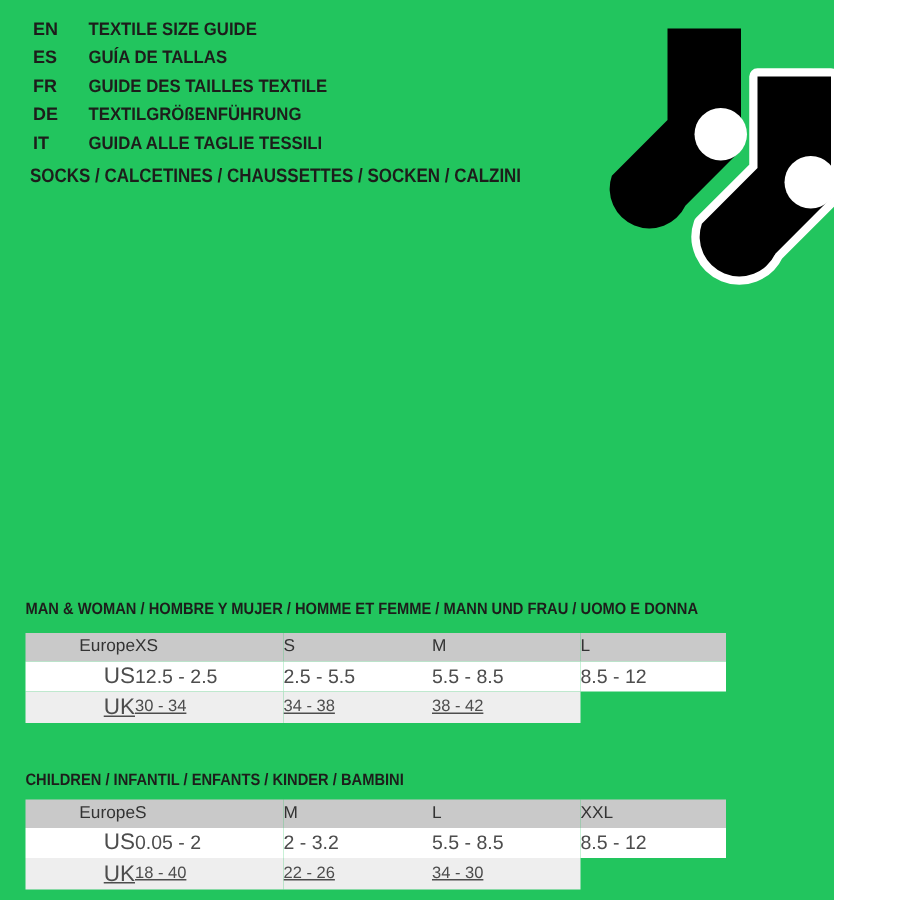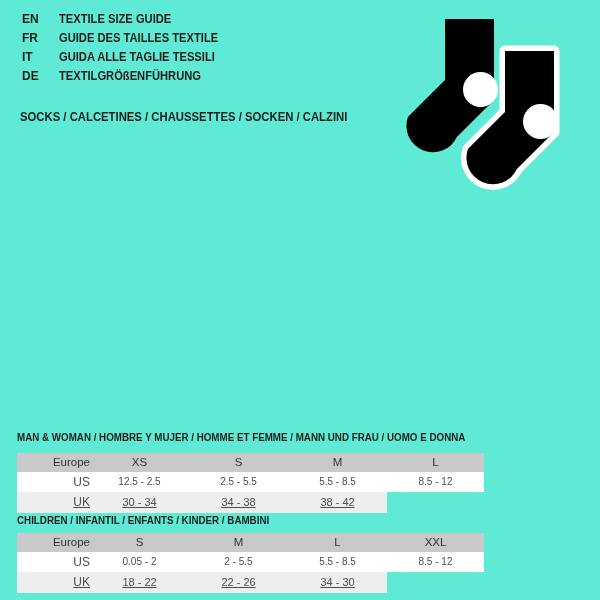--- a/index.html
+++ b/index.html
@@ -1,17 +1,17 @@
 <!DOCTYPE html>
 <html><head>
 <meta charset="utf-8">
 <style>
   html,body { margin:0; padding:0; background:#ffffff; }
   .canvas {
-    position:relative; width:600px; height:600px; background:#5eead4;
+    position:relative; width:556px; height:600px; background:#22c55e;
     font-family:"Liberation Sans","DejaVu Sans",sans-serif; overflow:hidden;
     color:#1d1d1b;
   }
   .cond { display:inline-block; transform:scaleX(0.93); transform-origin:0 50%; white-space:nowrap; }
 
   
   .lang-block { position:absolute; left:22px; top:10px; }
   .lang-row { display:flex; height:19px; line-height:19px; }
   .lang-code { width:37px; font-size:12px; font-weight:bold; }
   .lang-label { font-size:12px; font-weight:bold; }
@@ -21,57 +21,61 @@
     position:absolute; left:20px; top:108px; height:17px; line-height:17px;
     font-size:13px; font-weight:bold; white-space:nowrap;
     transform:scaleX(0.87); transform-origin:0 0;
   }
 
   
   .icon-socks { position:absolute; left:400px; top:0; }
 
   
   .table-section { position:absolute; left:17px; width:467px; }
-  .t1 { top:431px; }
+  .t1 { top:400px; }
   .t2 { top:514px; }
   .table-title {
     font-size:11px; font-weight:bold; height:13px; line-height:13px;
     white-space:nowrap; transform:scaleX(0.89); transform-origin:0 0;
   }
   .t1 .table-title { margin-bottom:9px; }
   .t2 .table-title { margin-bottom:6px; }
   .size-grid { display:grid; grid-template-columns:73px 99px 99px 99px 97px; width:467px; }
-  .cell { text-align:center; overflow:hidden; white-space:nowrap; }
+  .cell { overflow:hidden; white-space:nowrap; }
   .cell.first { text-align:right; padding-left:9px; }
   .th { height:19px; line-height:19px; background:#c9c9c9; font-size:11.5px; color:#333333; }
-  .r1 { height:20px; line-height:20px; background:#ffffff; font-size:10px; color:#4d4d4d; }
+  .r1 { height:20px; line-height:20px; background:#ffffff; font-size:13px; color:#4d4d4d; }
   .r2 { height:21px; line-height:21px; background:#eeeeee; font-size:11px; color:#4d4d4d;text-decoration:underline; }
-  .region { font-size:12px; }
+  .region { font-size:15px; }
 </style>
 </head>
 <body>
 
 <div class="canvas">
 
   <div class="lang-block">
     <div class="lang-row">
       <span class="lang-code">EN</span>
       <span class="lang-label cond">TEXTILE SIZE GUIDE</span>
     </div>
     <div class="lang-row">
+      <span class="lang-code">ES</span>
+      <span class="lang-label cond">GUÍA DE TALLAS</span>
+    </div>
+    <div class="lang-row">
       <span class="lang-code">FR</span>
       <span class="lang-label cond">GUIDE DES TAILLES TEXTILE</span>
     </div>
     <div class="lang-row">
+      <span class="lang-code">DE</span>
+      <span class="lang-label cond">TEXTILGRÖßENFÜHRUNG</span>
+    </div>
+    <div class="lang-row">
       <span class="lang-code">IT</span>
       <span class="lang-label cond">GUIDA ALLE TAGLIE TESSILI</span>
-    </div>
-    <div class="lang-row">
-      <span class="lang-code">DE</span>
-      <span class="lang-label cond">TEXTILGRÖßENFÜHRUNG</span>
     </div>
   </div>
 
   <div class="category-line">SOCKS / CALCETINES / CHAUSSETTES / SOCKEN / CALZINI</div>
 
   <svg class="icon-socks" width="200" height="200" viewBox="0 0 200 200" aria-hidden="true">
     <defs>
       <path id="sockP" d="M0,0 H49 V81 L11.9,118.1 A26.5,26.5 0 0 1 -37.1,98.1 L0,61 Z"></path>
     </defs>
     <g transform="translate(45,19)">
@@ -111,24 +115,24 @@
     <div class="table-title">CHILDREN / INFANTIL / ENFANTS / KINDER / BAMBINI</div>
     <div class="size-grid">
       <div class="cell th first">Europe</div>
       <div class="cell th">S</div>
       <div class="cell th">M</div>
       <div class="cell th">L</div>
       <div class="cell th">XXL</div>
 
       <div class="cell r1 first region">US</div>
       <div class="cell r1">0.05 - 2</div>
-      <div class="cell r1">2 - 5.5</div>
+      <div class="cell r1">2 - 3.2</div>
       <div class="cell r1">5.5 - 8.5</div>
       <div class="cell r1">8.5 - 12</div>
 
       <div class="cell r2 first region">UK</div>
-      <div class="cell r2">18 - 22</div>
+      <div class="cell r2">18 - 40</div>
       <div class="cell r2">22 - 26</div>
       <div class="cell r2">34 - 30</div>
     </div>
   </div>
 
 </div>
 
 </body></html>

